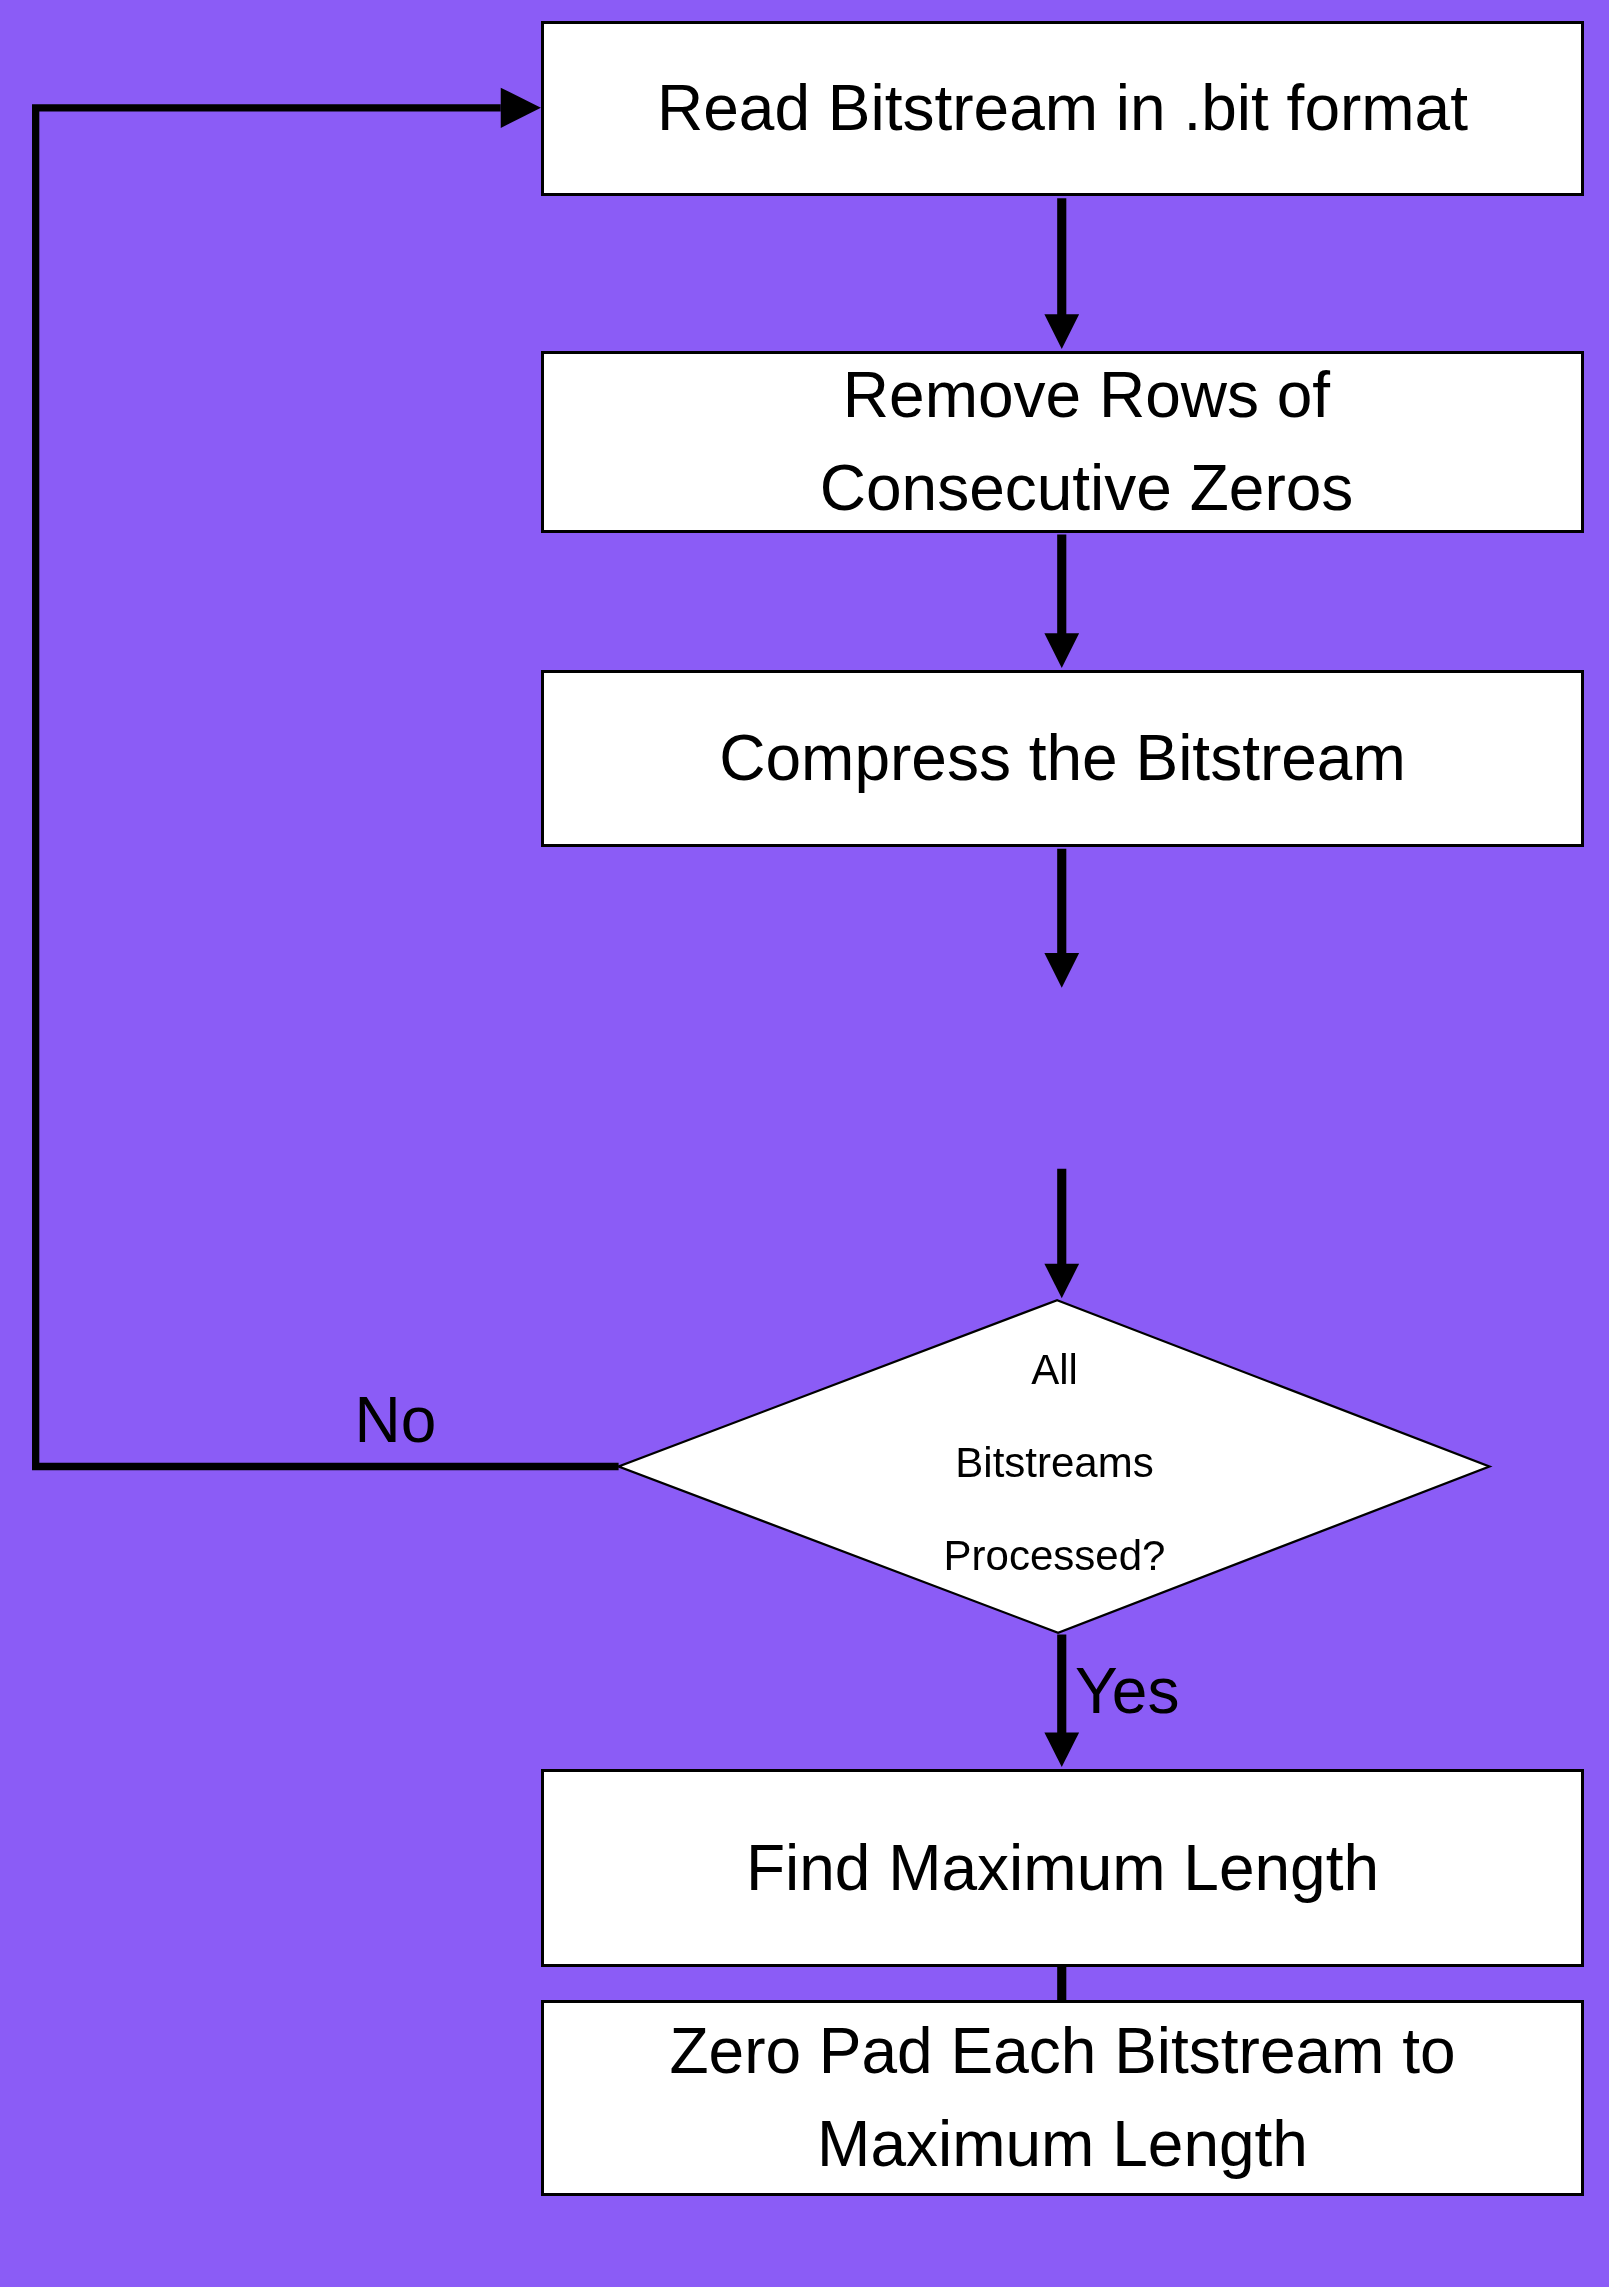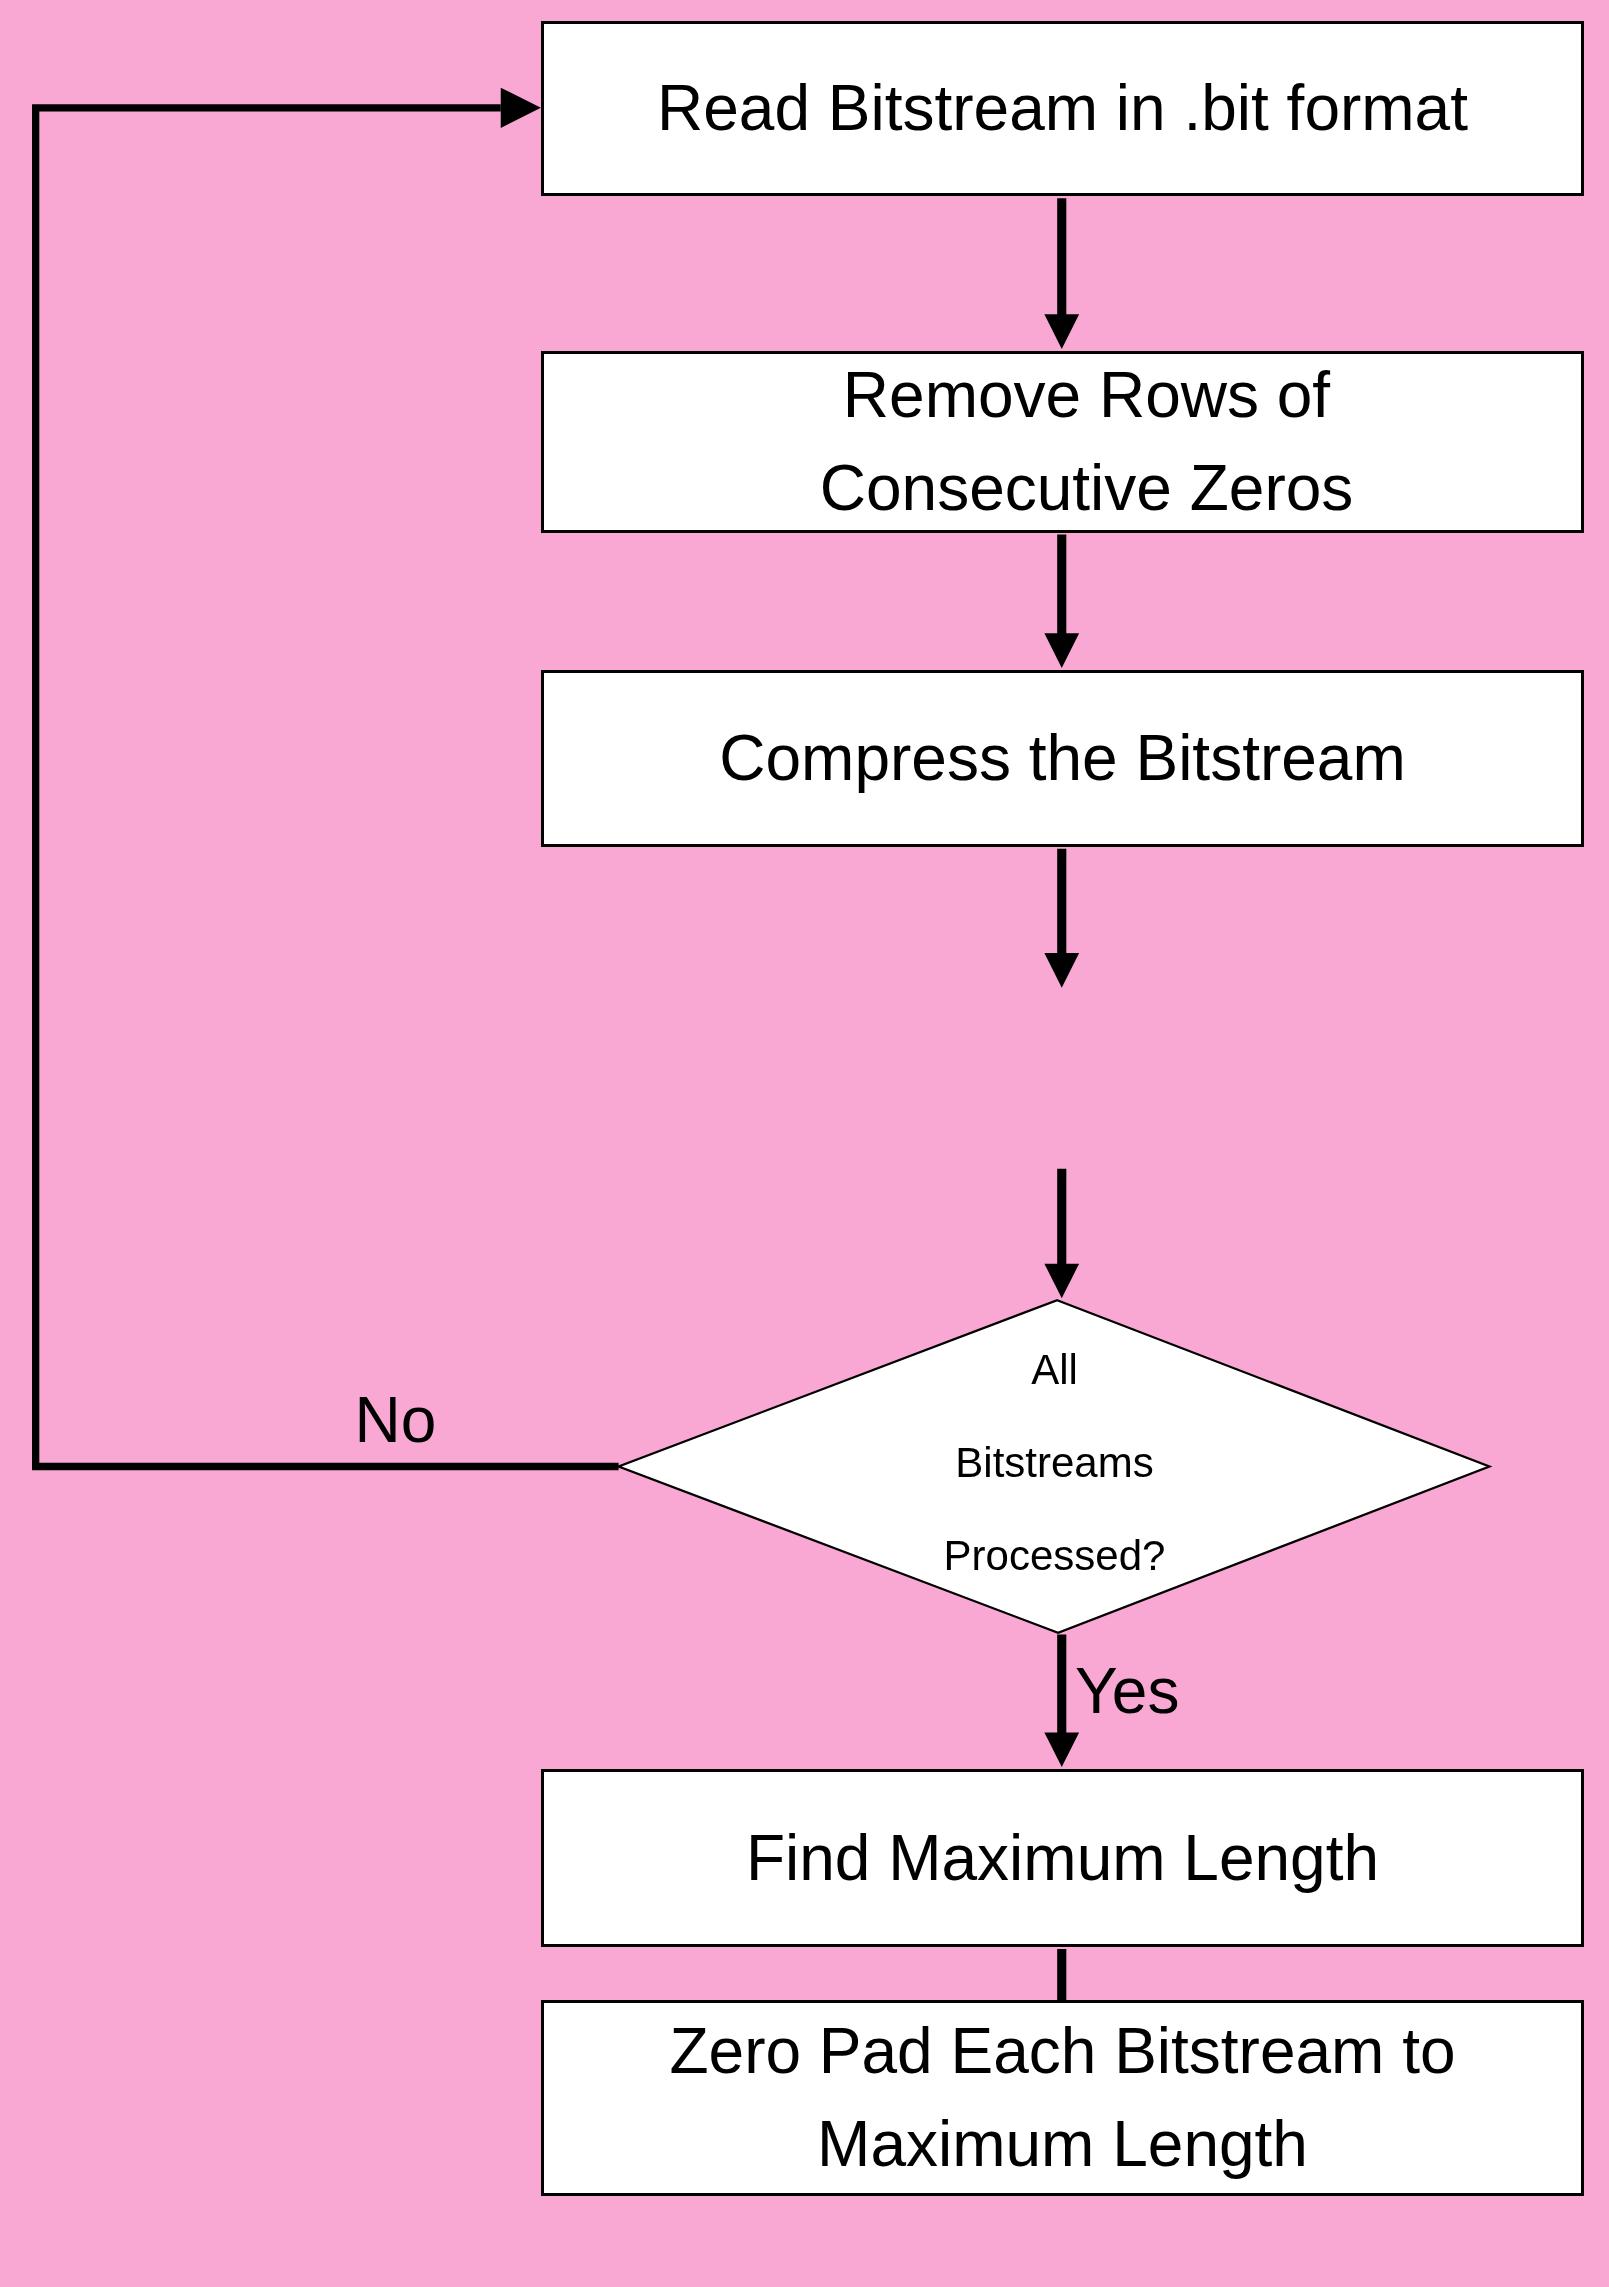--- a/index.html
+++ b/index.html
@@ -4,21 +4,21 @@
 <style>
   html, body {
     margin: 0;
     padding: 0;
     background: #ffffff;
   }
   #canvas {
     position: relative;
     width: 1610px;
     height: 2287px;
-    background: #f9a8d4;
+    background: #8b5cf6;
     font-family: "Liberation Sans", "DejaVu Sans", sans-serif;
     color: #000000;
     overflow: hidden;
     text-decoration: underline;
   }
   #connector-layer {
     position: absolute;
     left: 0;
     top: 0;
     width: 1610px;
@@ -125,21 +125,21 @@
 
   <div class="diamond-text">
     <span>All</span>
     <span>Bitstreams</span>
     <span>Processed?</span>
   </div>
 
   <div id="no-label" class="edge-label">No</div>
   <div id="yes-label" class="edge-label">Yes</div>
 
-  <div class="box" style="top:1769px;height:178px;">
+  <div class="box" style="top:1769px;height:198px;">
     <span class="label">Find Maximum Length</span>
   </div>
 
   <div class="box" style="top:2000px;height:196px;">
     <span class="label narrow">Zero Pad Each Bitstream to Maximum Length</span>
   </div>
 
 </div>
 
 

